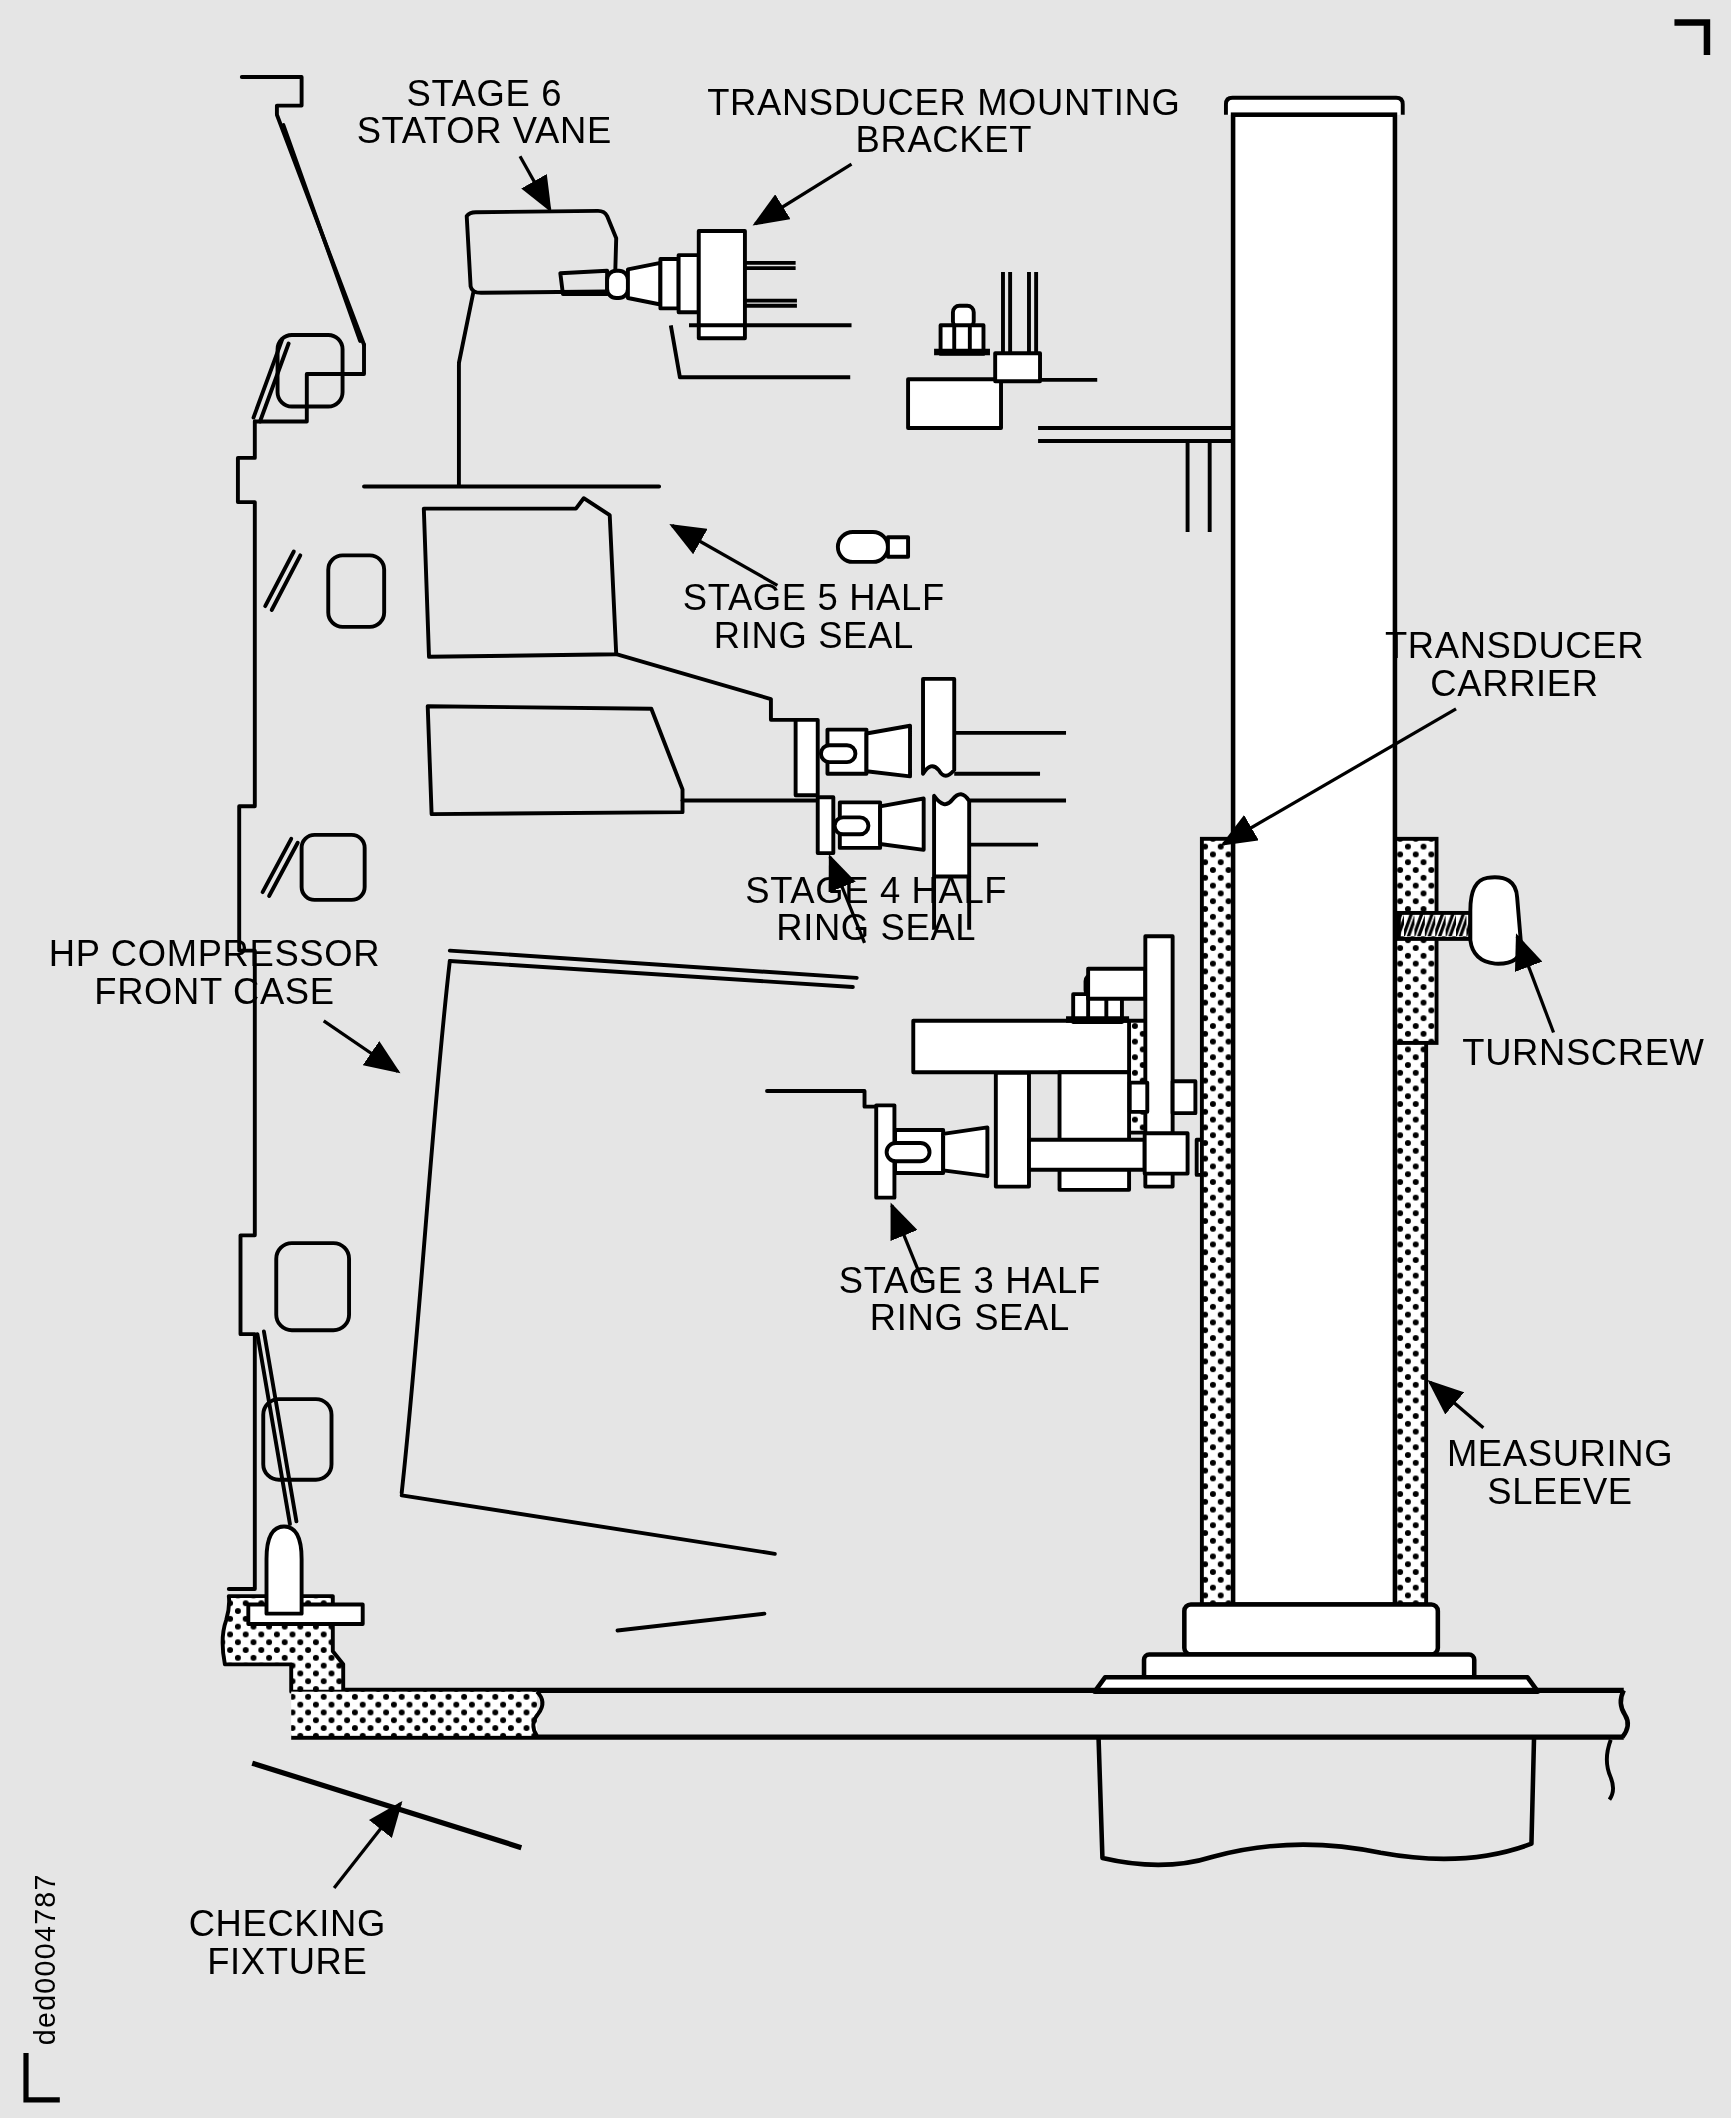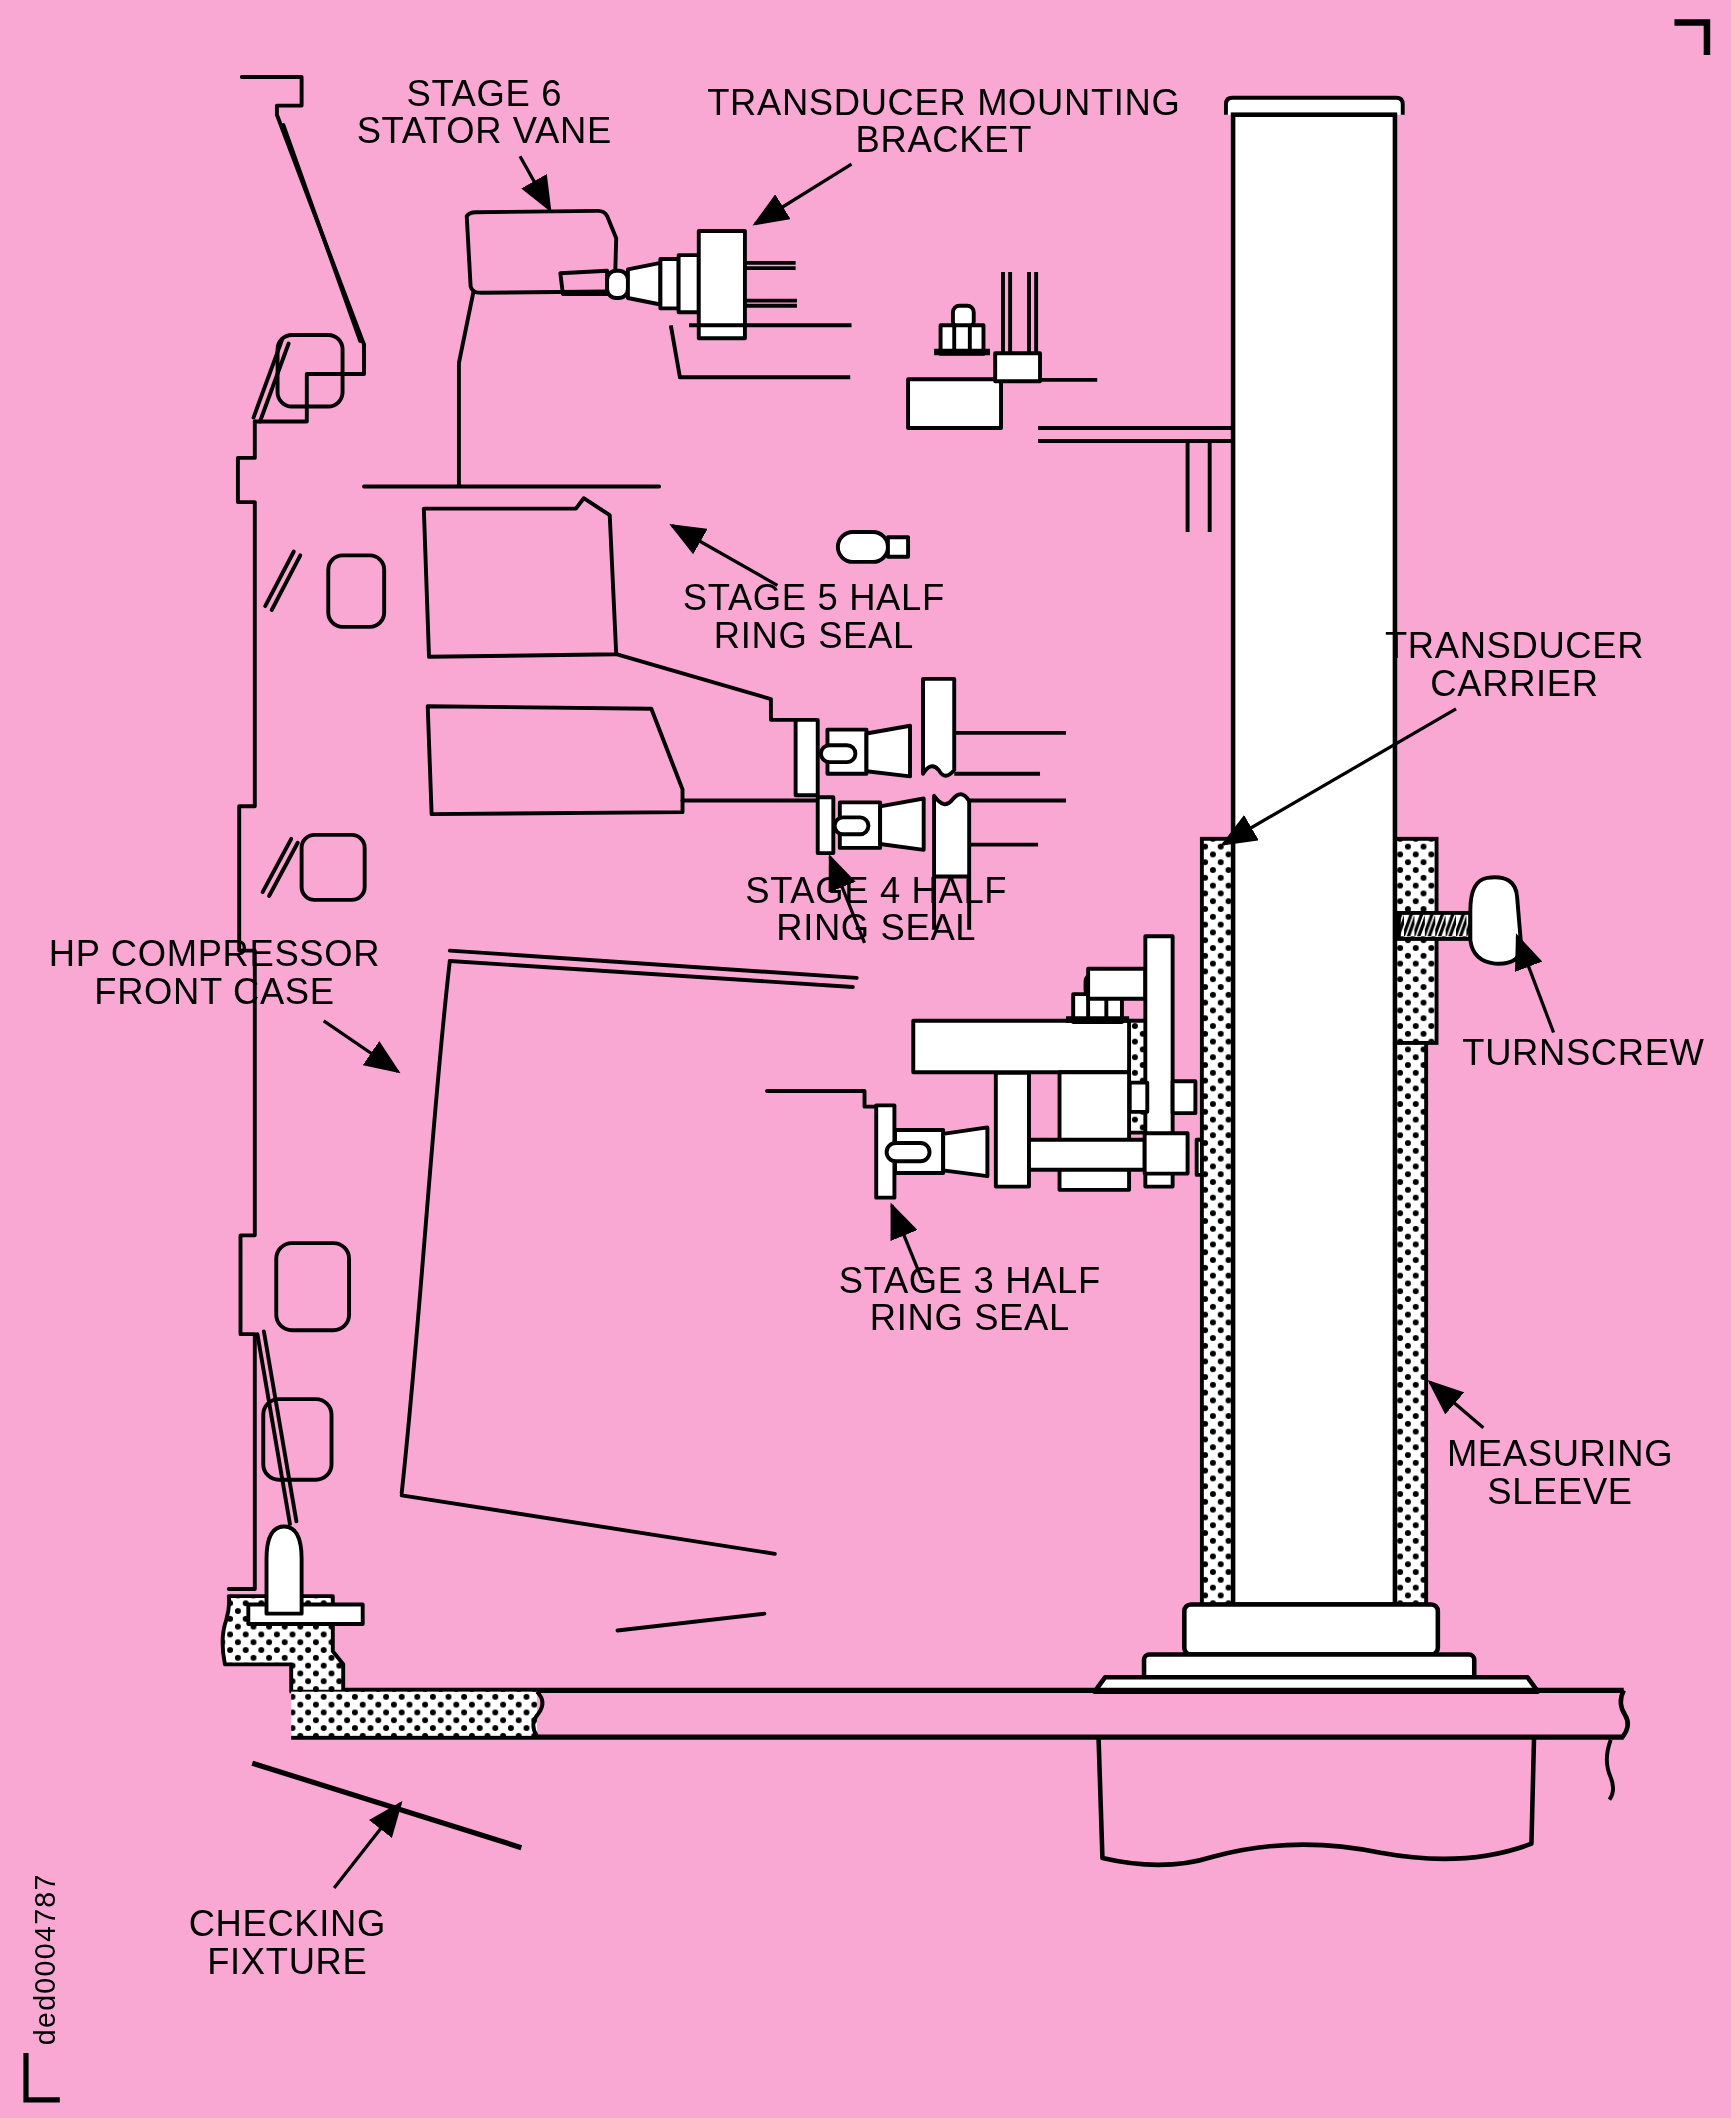--- a/index.html
+++ b/index.html
@@ -1,16 +1,16 @@
 <!DOCTYPE html>
 <html style="font-size:10.4px"><head>
 <meta charset="utf-8">
 <style>
   html,body{margin:0;padding:0;background:#ffffff;}
-  .page{position:relative;width:1731px;height:2119px;background:#f9a8d4;overflow:hidden;
+  .page{position:relative;width:1731px;height:2119px;background:#e5e5e5;overflow:hidden;
         font-family:"Liberation Sans", sans-serif;}
   svg{position:absolute;left:0;top:0;}
   text{fill:#000000;font-family:"Liberation Sans", sans-serif;font-size:56px;letter-spacing:1px;}
   .figid{font-size:44px;letter-spacing:2px;}
 </style>
 </head>
 <body>
 
 <div class="page">
 <svg width="1731" height="2119" viewBox="0 0 2663 3259">

